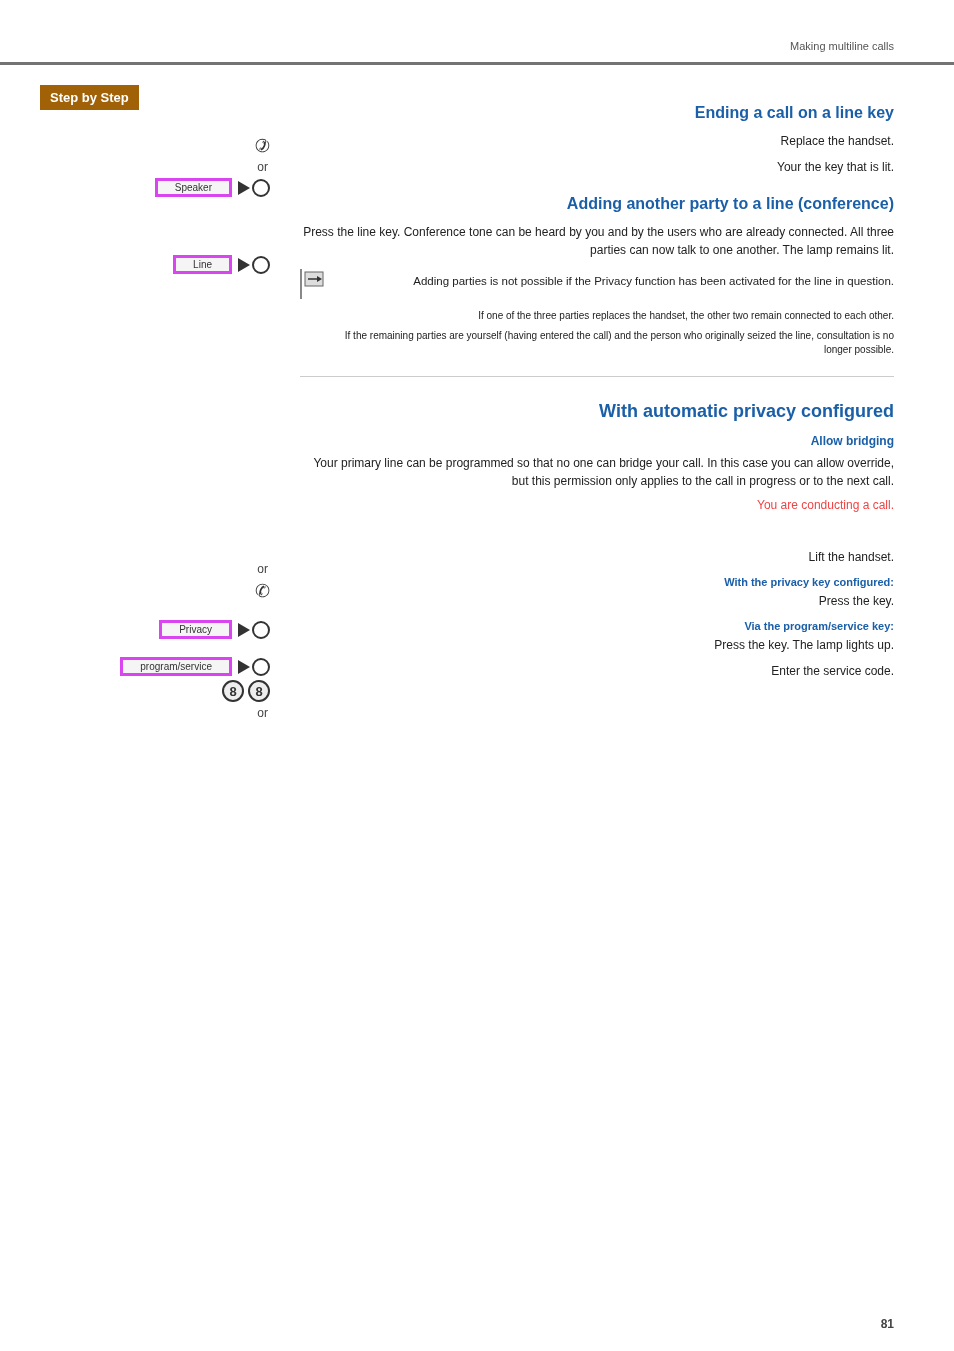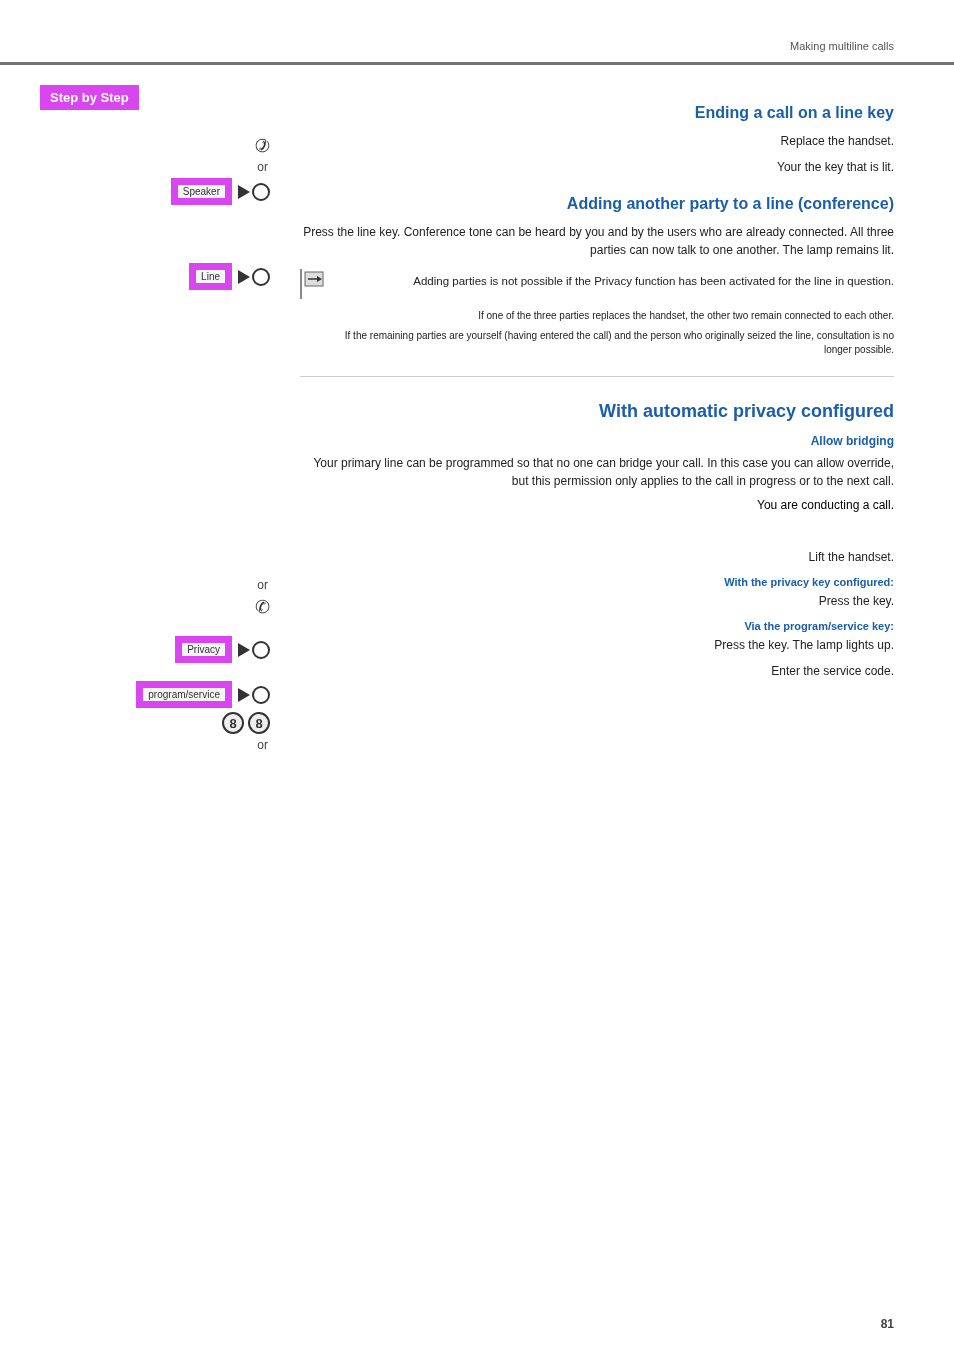--- a/index.html
+++ b/index.html
@@ -38,21 +38,21 @@
     }
 
     .right-col {
       flex: 1;
       padding: 20px 60px 20px 20px;
       text-align: right;
     }
 
     
     .step-by-step-box {
-      background: #d946ef;
+      background: #a16207;
       color: #fff;
       font-size: 13px;
       font-weight: bold;
       padding: 5px 10px;
       display: inline-block;
       margin-bottom: 0;
       white-space: nowrap;
     }
 
     
@@ -124,22 +124,22 @@
       display: flex;
       align-items: center;
       justify-content: flex-end;
       margin: 4px 0;
       gap: 6px;
     }
 
     .key-label {
       font-size: 10px;
       color: #333;
-      border: 7px solid #d946ef;
-      padding: 1px 5px;
+      border: 3px solid #d946ef;
+      padding: 1px 17px;
       background: #f5f5f5;
       white-space: nowrap;
     }
 
     .key-connector {
       display: flex;
       align-items: center;
       gap: 2px;
     }
 
@@ -218,21 +218,21 @@
       position: absolute;
       bottom: 20px;
       right: 60px;
       font-size: 12px;
       color: #444;
       font-weight: bold;
     }
 
     .conducting-call-text {
       font-size: 12px;
-      color: #000000;
+      color: #ef4444;
       margin: 6px 0;
     }
 
     .inline-bold {
       font-weight: bold;
       font-size: 12px;
     }
 
     .subheading-blue {
       color: #1a5fa8;

